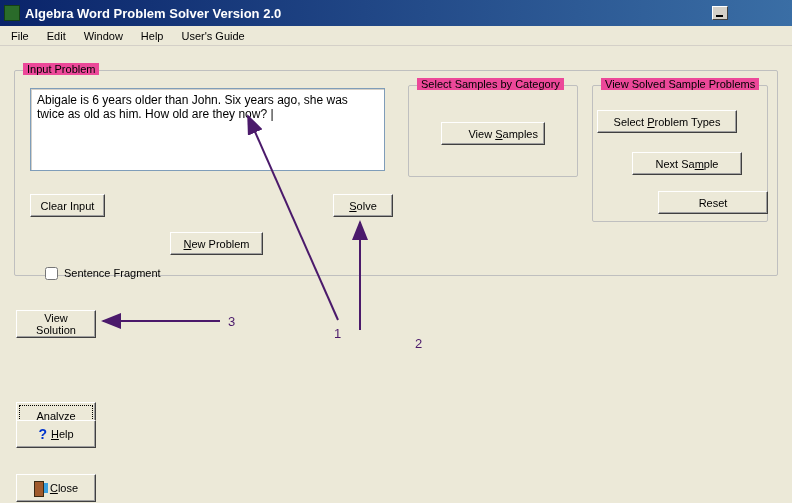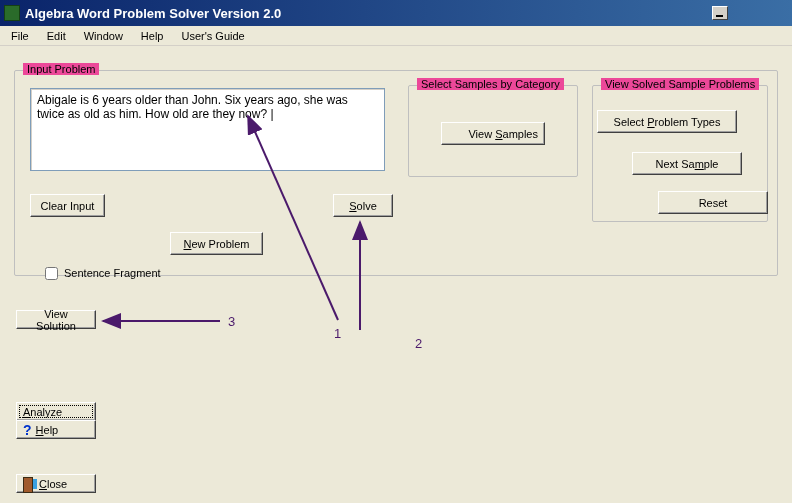--- a/index.html
+++ b/index.html
@@ -112,21 +112,21 @@
   .checkrow {
     position: absolute;
     left: 45px; top: 234px;
     display: flex;
     align-items: flex-start;
     gap: 6px;
     margin-top: 33px;
   }
   .checkrow input { width: 13px; height: 13px; margin:0; }
   
-  .leftbtn { position: absolute; left: 16px; width: 80px; height:19px; display:flex; align-items:center; gap:4px; }
+  .leftbtn { position: absolute; left: 16px; width: 80px; height:28px; display:flex; align-items:center; justify-content:center; gap:4px; }
   
   .help-icon {
     display: inline-block;
     font-weight: bold;
     color: #0033cc;
     font-size: 14px;
   }
   .door-icon {
     display: inline-block;
     width: 12px; height: 14px;

